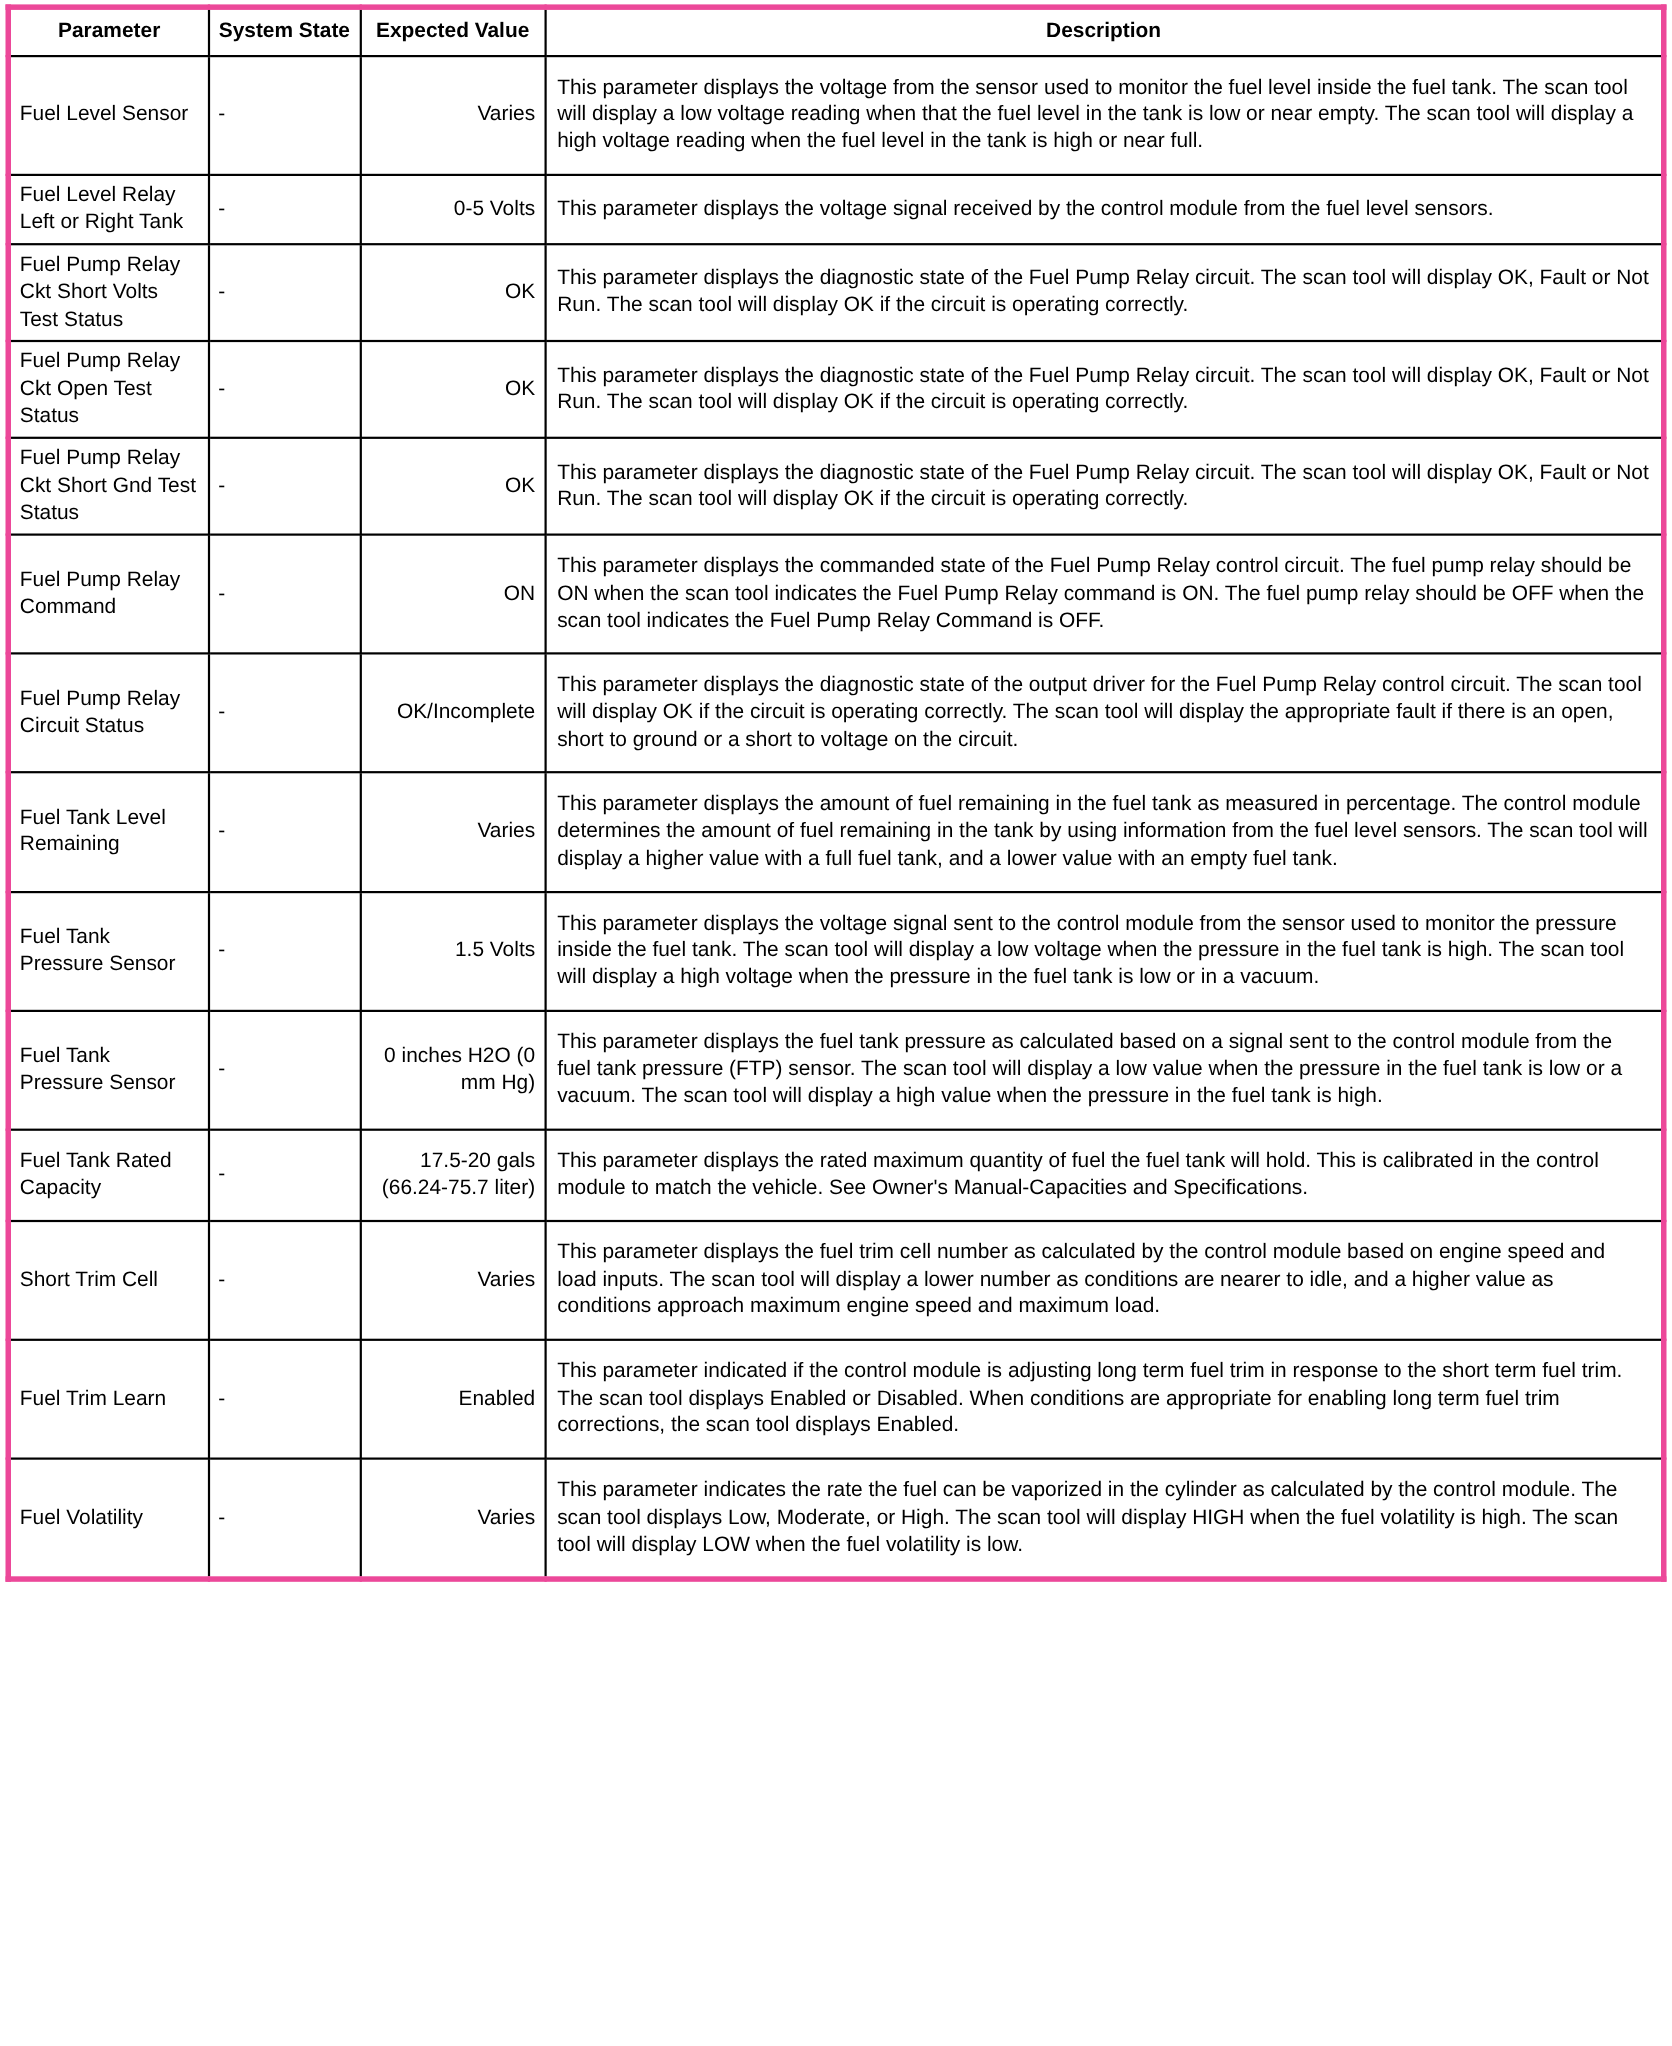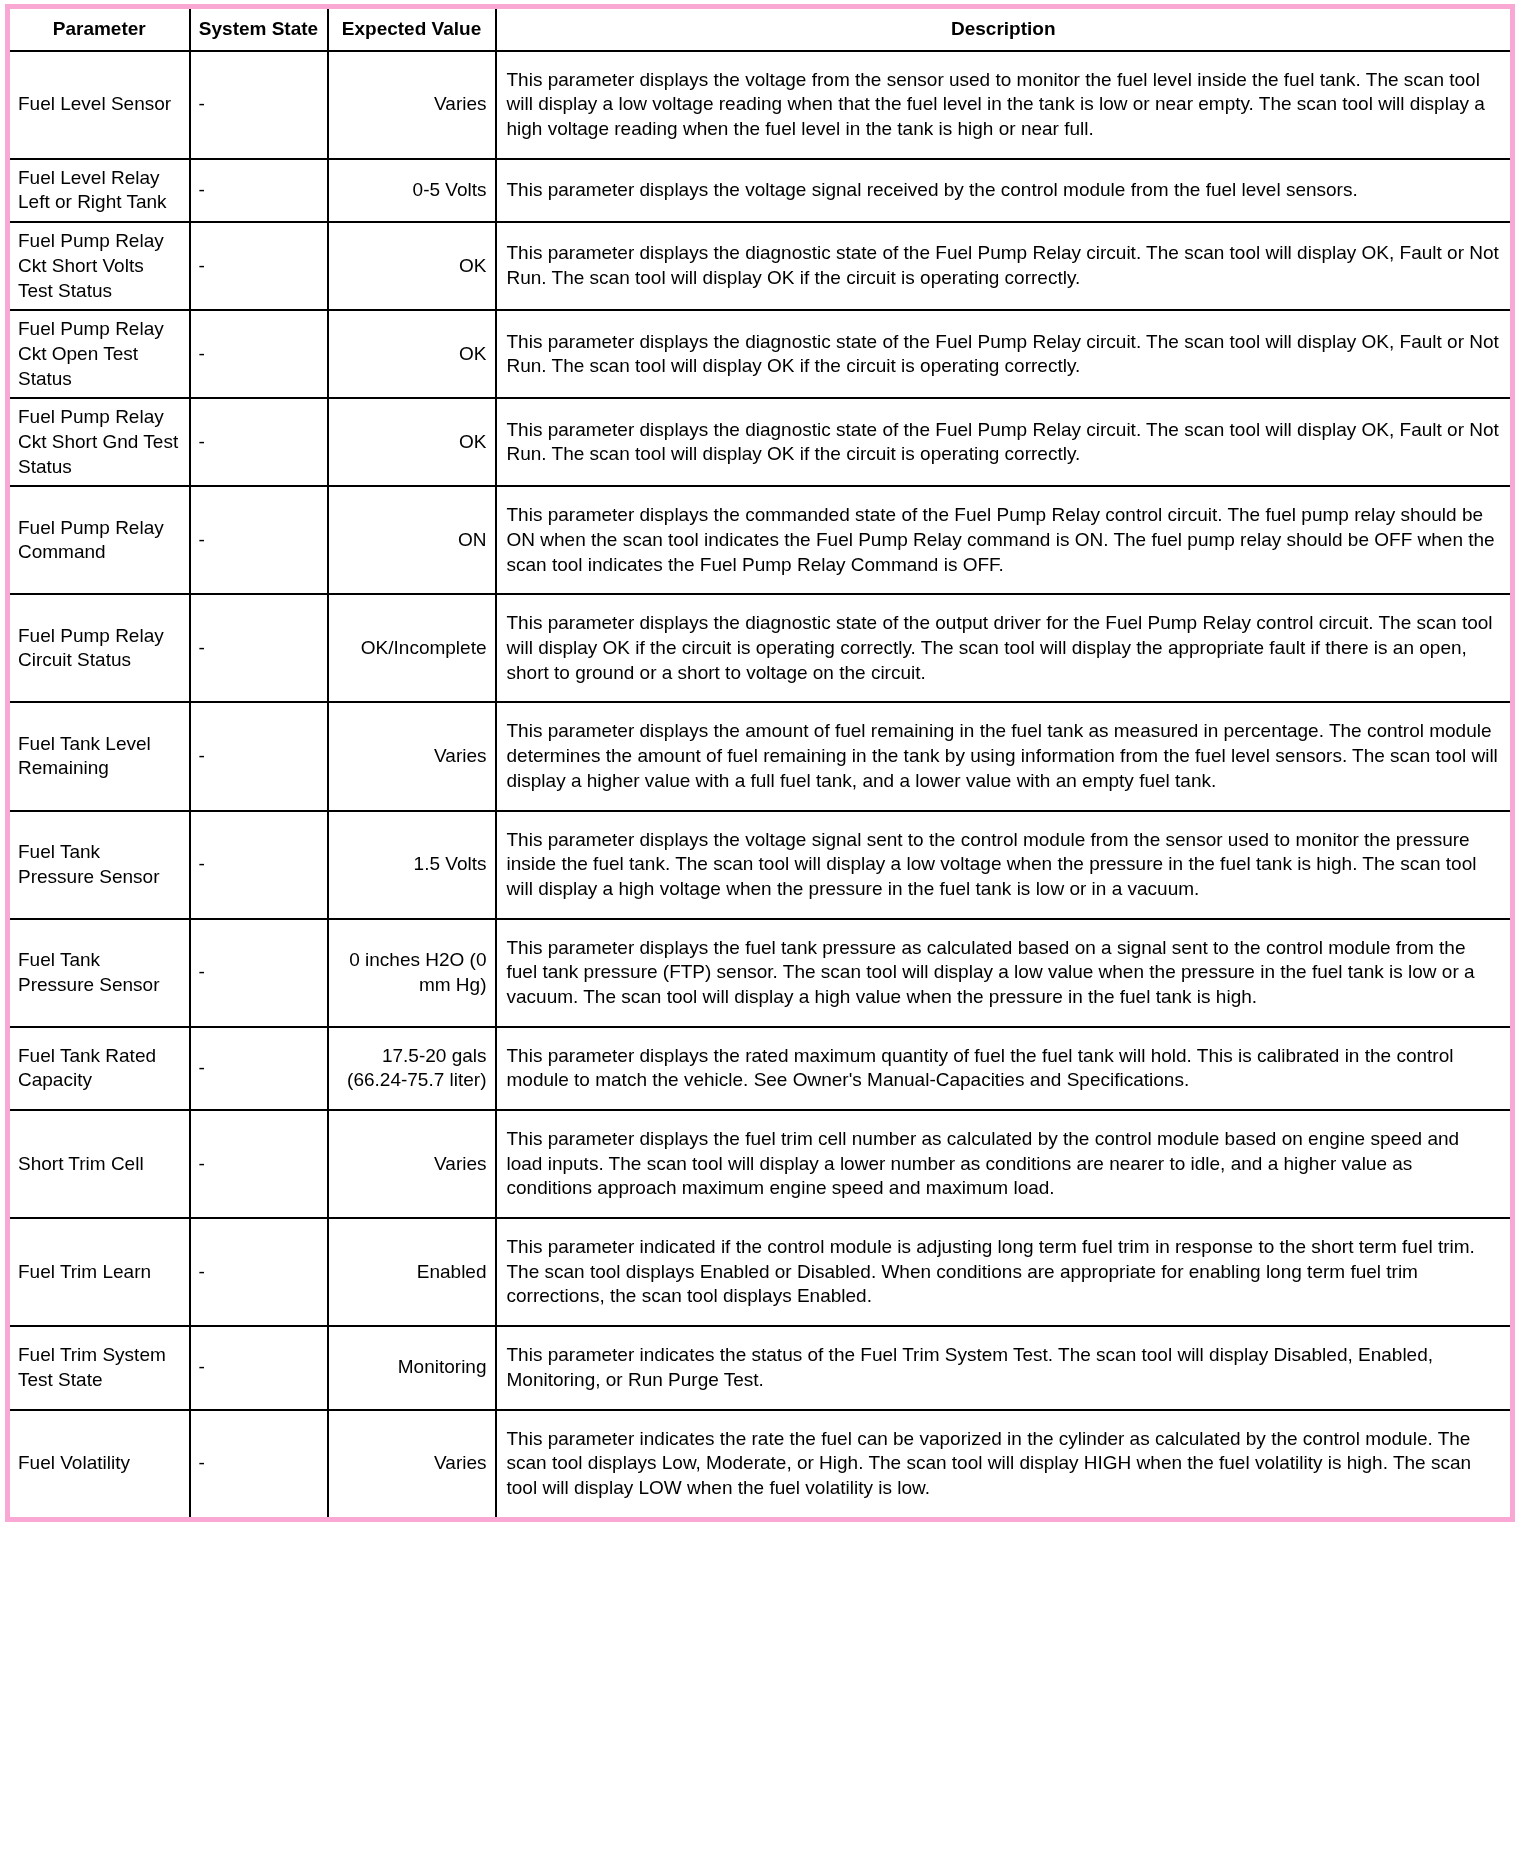--- a/index.html
+++ b/index.html
@@ -13,21 +13,21 @@
     width: 1520px;
     min-height: 1860px;
     box-sizing: border-box;
     padding: 4px 5px;
     background: #ffffff;
   }
   table.param-table {
     border-collapse: collapse;
     width: 100%;
     table-layout: fixed;
-    border: 5px solid #f9a8d4;
+    border: 5px solid #ec4899;
   }
   table.param-table th,
   table.param-table td {
     border: 2px solid #000000;
     font-size: 19px;
     line-height: 1.3;
     vertical-align: middle;
     word-wrap: break-word;
   }
   table.param-table th {
@@ -149,26 +149,20 @@
           <td class="expected-cell">Varies</td>
           <td class="description-cell">This parameter displays the fuel trim cell number as calculated by the control module based on engine speed and load inputs. The scan tool will display a lower number as conditions are nearer to idle, and a higher value as conditions approach maximum engine speed and maximum load.</td>
         </tr>
         <tr>
           <td class="param-cell">Fuel Trim Learn</td>
           <td class="state-cell">-</td>
           <td class="expected-cell">Enabled</td>
           <td class="description-cell">This parameter indicated if the control module is adjusting long term fuel trim in response to the short term fuel trim. The scan tool displays Enabled or Disabled. When conditions are appropriate for enabling long term fuel trim corrections, the scan tool displays Enabled.</td>
         </tr>
         <tr>
-          <td class="param-cell">Fuel Trim System Test State</td>
-          <td class="state-cell">-</td>
-          <td class="expected-cell">Monitoring</td>
-          <td class="description-cell">This parameter indicates the status of the Fuel Trim System Test. The scan tool will display Disabled, Enabled, Monitoring, or Run Purge Test.</td>
-        </tr>
-        <tr>
           <td class="param-cell">Fuel Volatility</td>
           <td class="state-cell">-</td>
           <td class="expected-cell">Varies</td>
           <td class="description-cell">This parameter indicates the rate the fuel can be vaporized in the cylinder as calculated by the control module. The scan tool displays Low, Moderate, or High. The scan tool will display HIGH when the fuel volatility is high. The scan tool will display LOW when the fuel volatility is low.</td>
         </tr>
       </tbody>
   </table>
 </div>
 
 </body></html>

